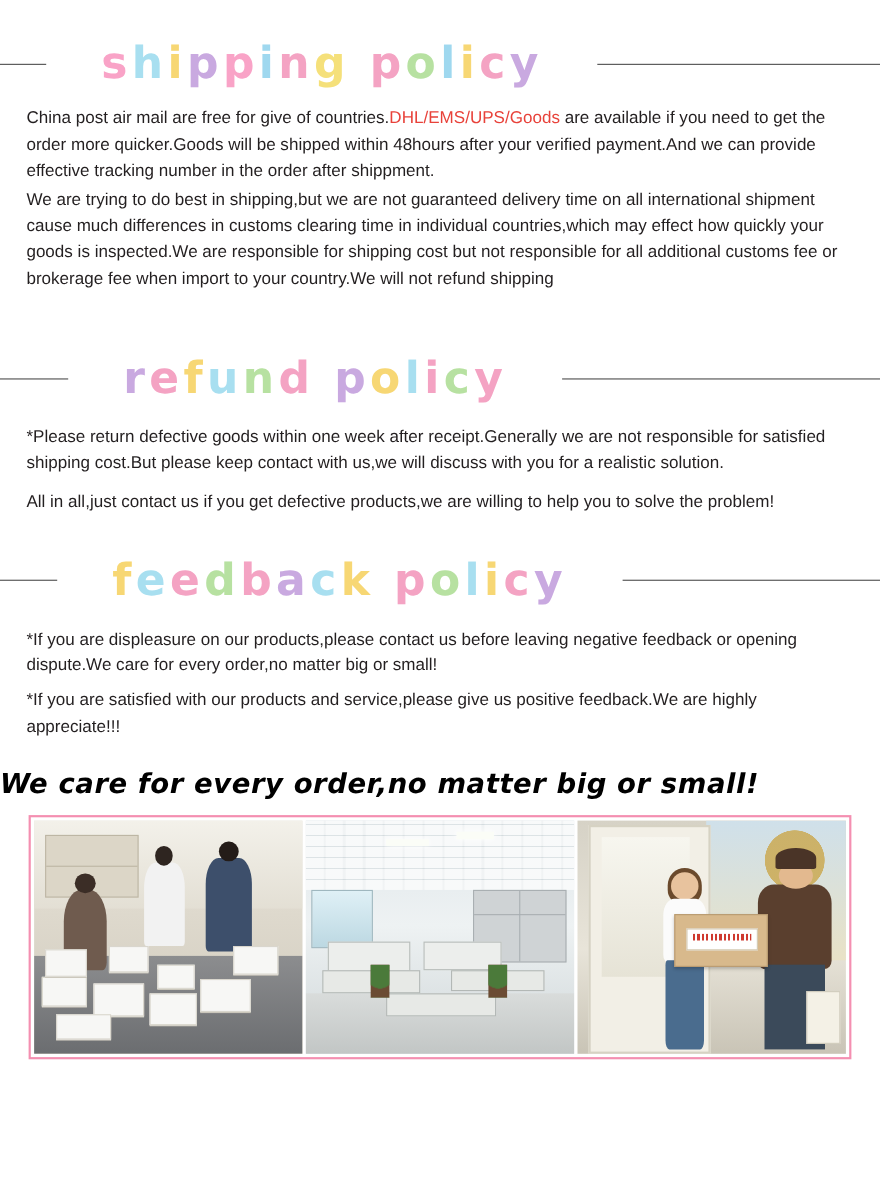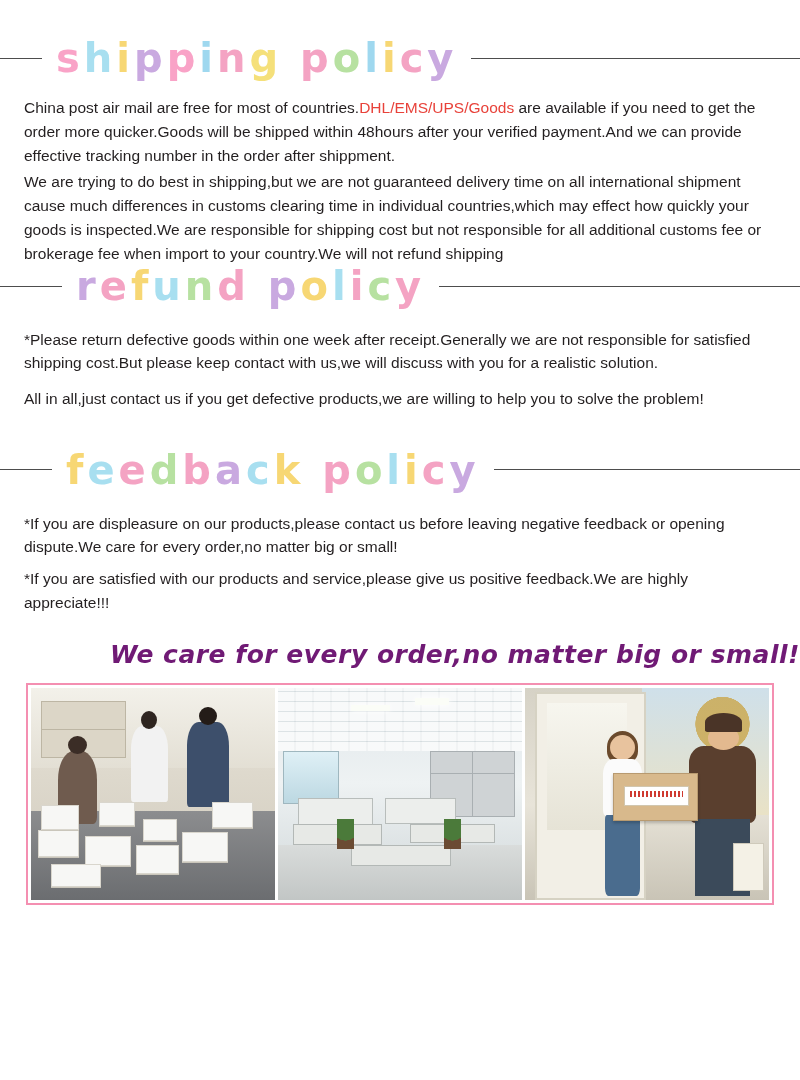--- a/index.html
+++ b/index.html
@@ -22,20 +22,21 @@
     box-sizing: border-box;
   }
 
   
   .heading-row {
     display: flex;
     align-items: center;
     width: 100%;
     box-sizing: border-box;
     padding: 0;
+    gap: 36px;
   }
   .rule {
     height: 1px;
     background: #4d4d4d;
     flex: 0 0 auto;
   }
   .rule-left { width: 42px; }
   .rule-right { flex: 1 1 auto; }
 
   .bubble-title {
@@ -72,26 +73,26 @@
     font-size: 15.5px;
     line-height: 1.5;
     color: #231f20;
   }
   .list-block p {
     margin: 0 0 9px 0;
   }
 
   
   .slogan {
-    text-align: right;
+    text-align: left;
     font-family: "DejaVu Sans", sans-serif;
     font-style: italic;
     font-weight: bold;
     font-size: 25px;
-    color: #701a75;
+    color: #000000;
     letter-spacing: 0.5px;
     margin-top: 26px;
   }
 
   
   .photo-strip {
     margin: 14px auto 0 auto;
     width: 748px;
     border: 2px solid #f48fb1;
     box-sizing: border-box;
@@ -181,26 +182,26 @@
 <div class="page">
 
   <div class="heading-row" style="margin-top:38px;">
     <div class="rule rule-left"></div>
     <div class="bubble-title t-ship"><span style="color: rgb(249, 163, 199);">s</span><span style="color: rgb(168, 223, 240);">h</span><span style="color: rgb(247, 215, 116);">i</span><span style="color: rgb(201, 169, 224);">p</span><span style="color: rgb(249, 163, 199);">p</span><span style="color: rgb(159, 216, 239);">i</span><span style="color: rgb(244, 163, 195);">n</span><span style="color: rgb(245, 224, 122);">g</span><span style="color: rgb(255, 255, 255);">&nbsp;</span><span style="color: rgb(244, 163, 195);">p</span><span style="color: rgb(183, 225, 161);">o</span><span style="color: rgb(159, 216, 239);">l</span><span style="color: rgb(247, 215, 116);">i</span><span style="color: rgb(244, 163, 195);">c</span><span style="color: rgb(201, 169, 224);">y</span></div>
     <div class="rule rule-right"></div>
   </div>
 
   <div class="body-text" style="margin-top:18px;">
     <p>
-      <span>China post air mail are free for most of countries.</span><span class="hl-red">DHL/EMS/UPS/Goods</span><span> are available if you need to get the order more quicker.Goods will be shipped within 48hours after your verified payment.And we can provide effective tracking number in the order after shippment.</span>
+      <span>China post air mail are free for give of countries.</span><span class="hl-red">DHL/EMS/UPS/Goods</span><span> are available if you need to get the order more quicker.Goods will be shipped within 48hours after your verified payment.And we can provide effective tracking number in the order after shippment.</span>
     </p>
     <p style="margin-top:2px;">We are trying to do best in shipping,but we are not guaranteed delivery time on all international shipment cause much differences in customs clearing time in individual countries,which may effect how quickly your goods is inspected.We are responsible for shipping cost but not responsible for all additional customs fee or brokerage fee when import to your country.We will not refund shipping</p>
   </div>
 
-  <div class="heading-row" style="">
+  <div class="heading-row" style="margin-top:58px;">
     <div class="rule rule-left" style="width:62px;"></div>
     <div class="bubble-title t-refund"><span style="color: rgb(201, 169, 224);">r</span><span style="color: rgb(244, 163, 195);">e</span><span style="color: rgb(247, 215, 116);">f</span><span style="color: rgb(168, 223, 240);">u</span><span style="color: rgb(183, 225, 161);">n</span><span style="color: rgb(244, 163, 195);">d</span><span style="color: rgb(255, 255, 255);">&nbsp;</span><span style="color: rgb(201, 169, 224);">p</span><span style="color: rgb(247, 215, 116);">o</span><span style="color: rgb(168, 223, 240);">l</span><span style="color: rgb(244, 163, 195);">i</span><span style="color: rgb(183, 225, 161);">c</span><span style="color: rgb(244, 163, 195);">y</span></div>
     <div class="rule rule-right"></div>
   </div>
 
   <div class="list-block" style="margin-top:22px;">
     <p>*Please return defective goods within one week after receipt.Generally we are not responsible for satisfied shipping cost.But please keep contact with us,we will discuss with you for a realistic solution.</p>
     <p style="margin-top:12px;"> All in all,just contact us if you get defective products,we are willing to help you to solve the problem!</p>
   </div>
 

